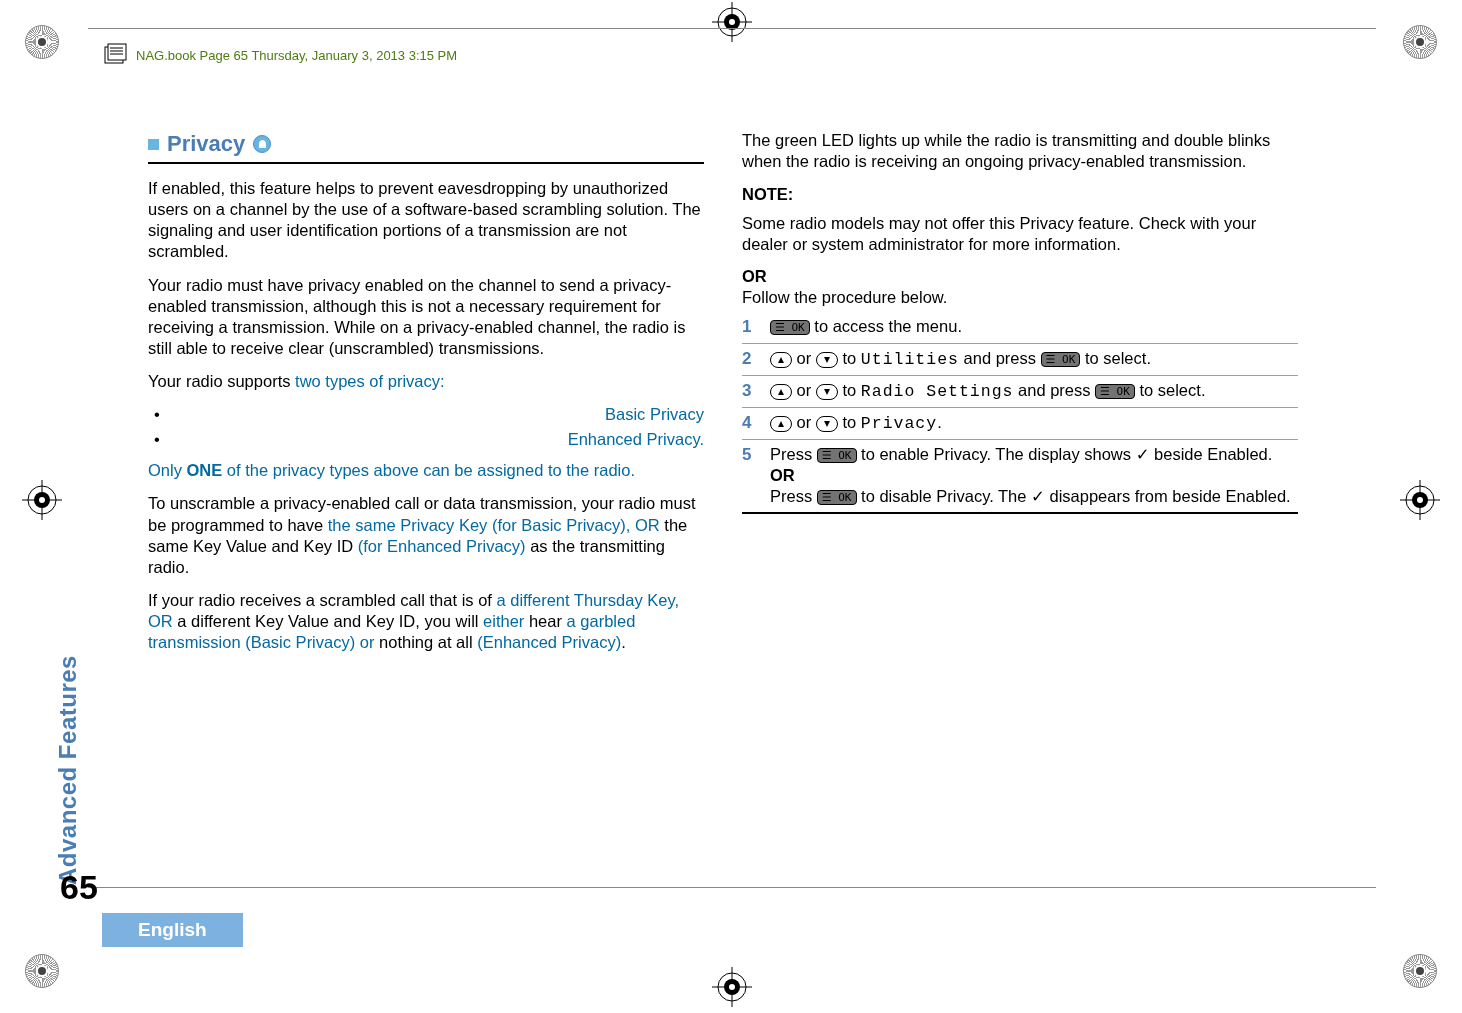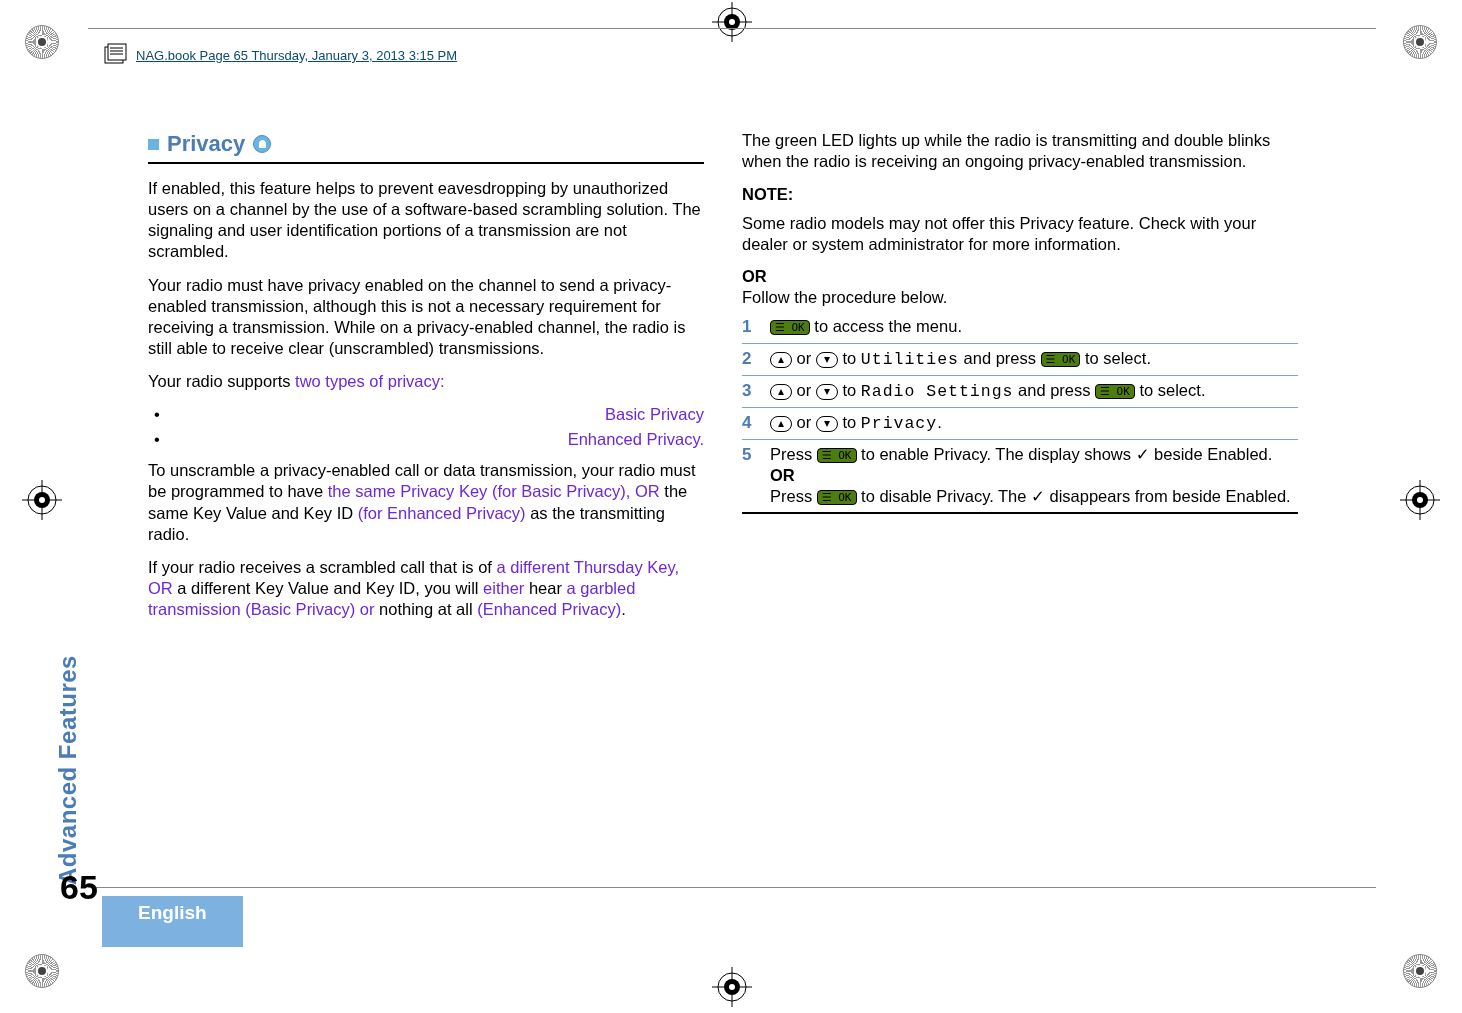--- a/index.html
+++ b/index.html
@@ -43,22 +43,21 @@
     height: 860px;
     border-top: 1px solid #888;
     border-bottom: 1px solid #888;
   }
 
   .running-header {
     position: absolute;
     top: 48px;
     left: 136px;
     font-size: 13px;
-    color: #0c4a6e;
-    text-decoration: underline;
+    color: #4d7c0f;
   }
 
   .content-area {
     position: absolute;
     top: 130px;
     left: 148px;
     width: 1150px;
     height: 610px;
     display: flex;
     gap: 38px;
@@ -96,21 +95,21 @@
     font-weight: bold;
     border: 1px solid #4a8fc0;
   }
   .section-rule {
     border: none;
     border-top: 2.5px solid #000;
     margin-bottom: 14px;
   }
 
   p.body { margin-bottom: 12px; }
-  .red { color: #6d28d9; }
+  .red { color: #0369a1; }
   .bold { font-weight: bold; }
 
   ul.bullets { list-style: none; margin: 8px 0 10px 6px; text-align: right; }
   ul.bullets li { margin-bottom: 4px; padding-left: 12px; position: relative; }
   ul.bullets li::before {
     content: "•"; position: absolute; left: 0; top: 0;
   }
 
   .note-row { display: flex; gap: 8px; margin-bottom: 10px; flex-direction: column; }
   .note-label { font-weight: bold; }
@@ -134,21 +133,21 @@
 
   .btn-key {
     display: inline-block;
     border: 1.5px solid #000;
     border-radius: 4px;
     padding: 0 4px;
     font-size: 11px;
     font-family: monospace;
     line-height: 1.2;
     vertical-align: 1px;
-    background: #4d7c0f;
+    background: #737373;
   }
   .arrow-key {
     display: inline-block;
     border: 1.5px solid #000;
     border-radius: 10px;
     padding: 0 7px 1px 7px;
     font-size: 12px;
     line-height: 1.1;
     vertical-align: 1px;
     background: #fff;
@@ -183,21 +182,21 @@
     font-size: 34px;
   }
   .lang-box {
     position: absolute;
     left: 102px;
     bottom: 66px;
     background: #7db2e0;
     color: #fff;
     font-weight: bold;
     font-size: 19px;
-    padding: 6px 36px 23px 36px;
+    padding: 6px 36px 6px 36px;
   }
 </style>
 </head>
 <body>
 
 <div class="reg-corner" style="top:18px;left:18px;">
   <div class="hatch"></div>
     <div class="dot"></div>
 </div>
 <div class="reg-corner" style="top:18px;right:18px;">
@@ -280,20 +279,23 @@
 
     <p class="body">If enabled, this feature helps to prevent eavesdropping by unauthorized users on a channel by the use of a software-based scrambling solution. The signaling and user identification portions of a transmission are not scrambled.</p>
     <p class="body">Your radio must have privacy enabled on the channel to send a privacy-enabled transmission, although this is not a necessary requirement for receiving a transmission. While on a privacy-enabled channel, the radio is still able to receive clear (unscrambled) transmissions.</p>
     <p class="body">
       <span>Your radio supports </span><span class="red">two types of privacy:</span>
     </p>
     <ul class="bullets">
       <li><span class="red">Basic Privacy</span></li>
       <li><span class="red">Enhanced Privacy.</span></li>
     </ul>
+    <p class="body red">
+      <span>Only </span><span class="bold">ONE</span><span> of the privacy types above can be assigned to the radio.</span>
+    </p>
     <p class="body">
       <span>To unscramble a privacy-enabled call or data transmission, your radio must be programmed to have </span><span class="red">the same Privacy Key (for Basic Privacy), OR </span><span>the same Key Value and Key ID </span><span class="red">(for Enhanced Privacy) </span><span>as the transmitting radio.</span>
     </p>
     <p class="body">
       <span>If your radio receives a scrambled call that is of </span><span class="red">a different Thursday Key, OR </span><span>a different Key Value and Key ID, you will </span><span class="red">either </span><span>hear </span><span class="red">a garbled transmission (Basic Privacy) or </span><span>nothing at all </span><span class="red">(Enhanced Privacy)</span><span>.</span>
     </p>
   </div>
 
   <div class="col">
     <p class="body">The green LED lights up while the radio is transmitting and double blinks when the radio is receiving an ongoing privacy-enabled transmission.</p>

